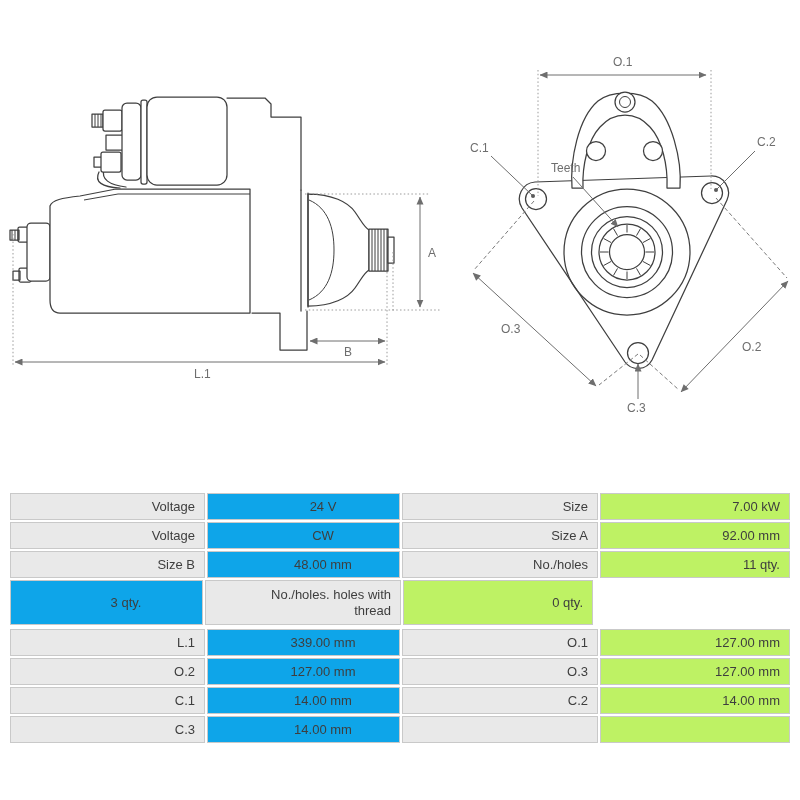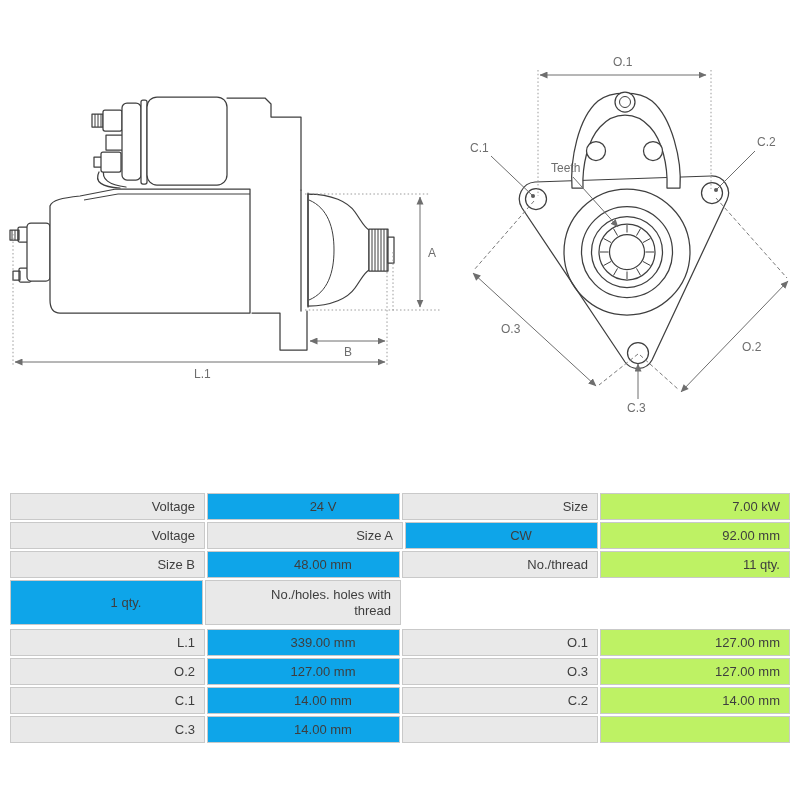--- a/index.html
+++ b/index.html
@@ -180,51 +180,54 @@
           <span>Size</span>
         </div>
       <div class="cell vc2">
           <span>7.00 kW</span>
         </div>
     </div>
     <div class="trow">
       <div class="cell lc">
           <span>Voltage</span>
         </div>
+      <div class="cell vc">
+          <span>CW</span>
+        </div>
       <div class="cell lc2">
           <span>Size A</span>
         </div>
-      <div class="cell vc">
-          <span>CW</span>
-        </div>
       <div class="cell vc2">
           <span>92.00 mm</span>
         </div>
     </div>
     <div class="trow">
       <div class="cell lc">
           <span>Size B</span>
         </div>
       <div class="cell vc">
           <span>48.00 mm</span>
         </div>
       <div class="cell lc2">
-          <span>No./thread</span>
+          <span>No./holes</span>
         </div>
       <div class="cell vc2">
           <span>11 qty.</span>
         </div>
     </div>
     <div class="trow tall">
       <div class="cell vc">
-          <span>1 qty.</span>
+          <span>3 qty.</span>
         </div>
       <div class="cell lc2">
           <span>No./holes. holes with thread</span>
         </div>
+      <div class="cell vc2">
+          <span>0 qty.</span>
+        </div>
     </div>
     <div class="trow grp">
       <div class="cell lc">
           <span>L.1</span>
         </div>
       <div class="cell vc">
           <span>339.00 mm</span>
         </div>
       <div class="cell lc2">
           <span>O.1</span>

